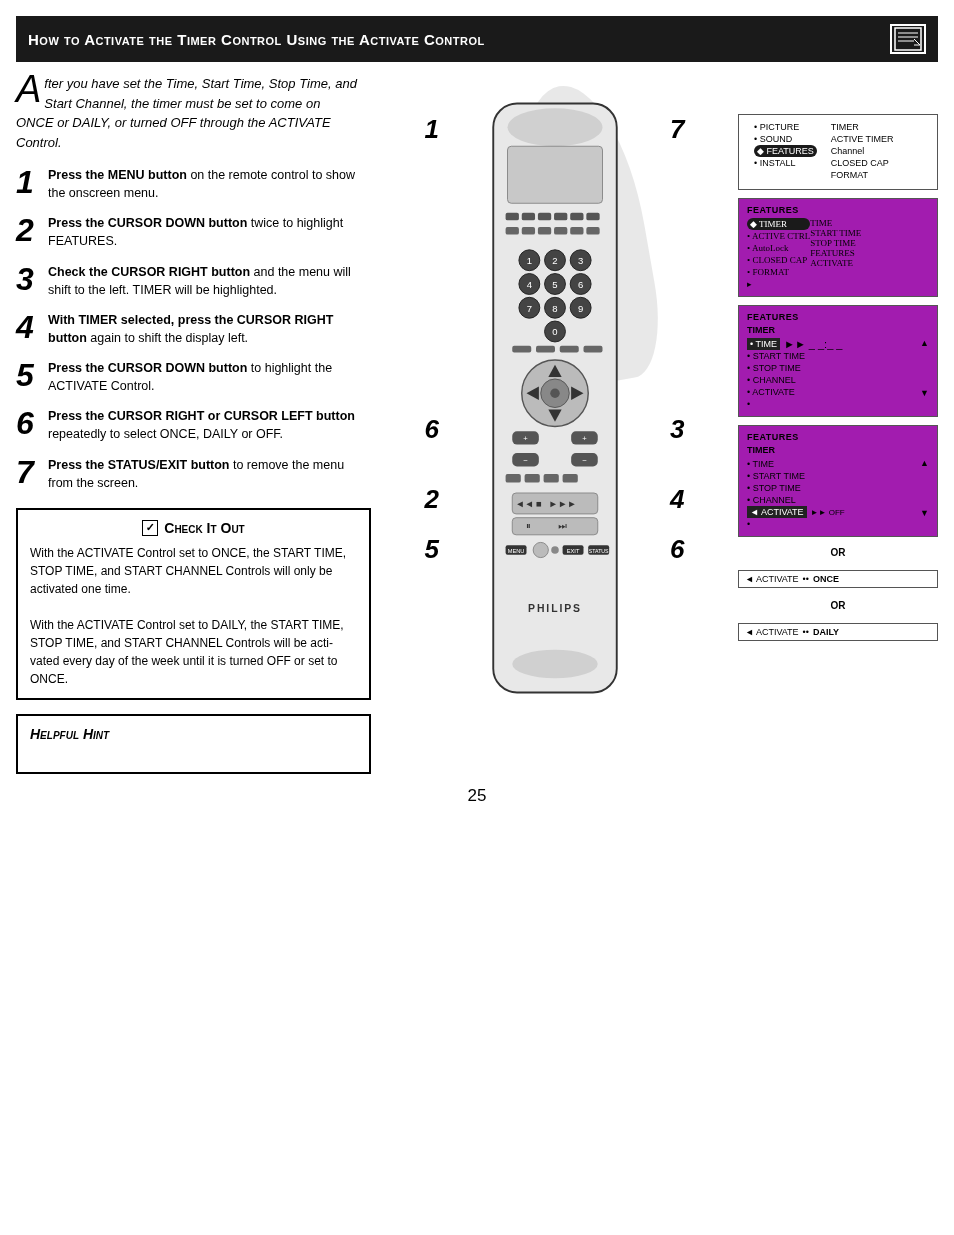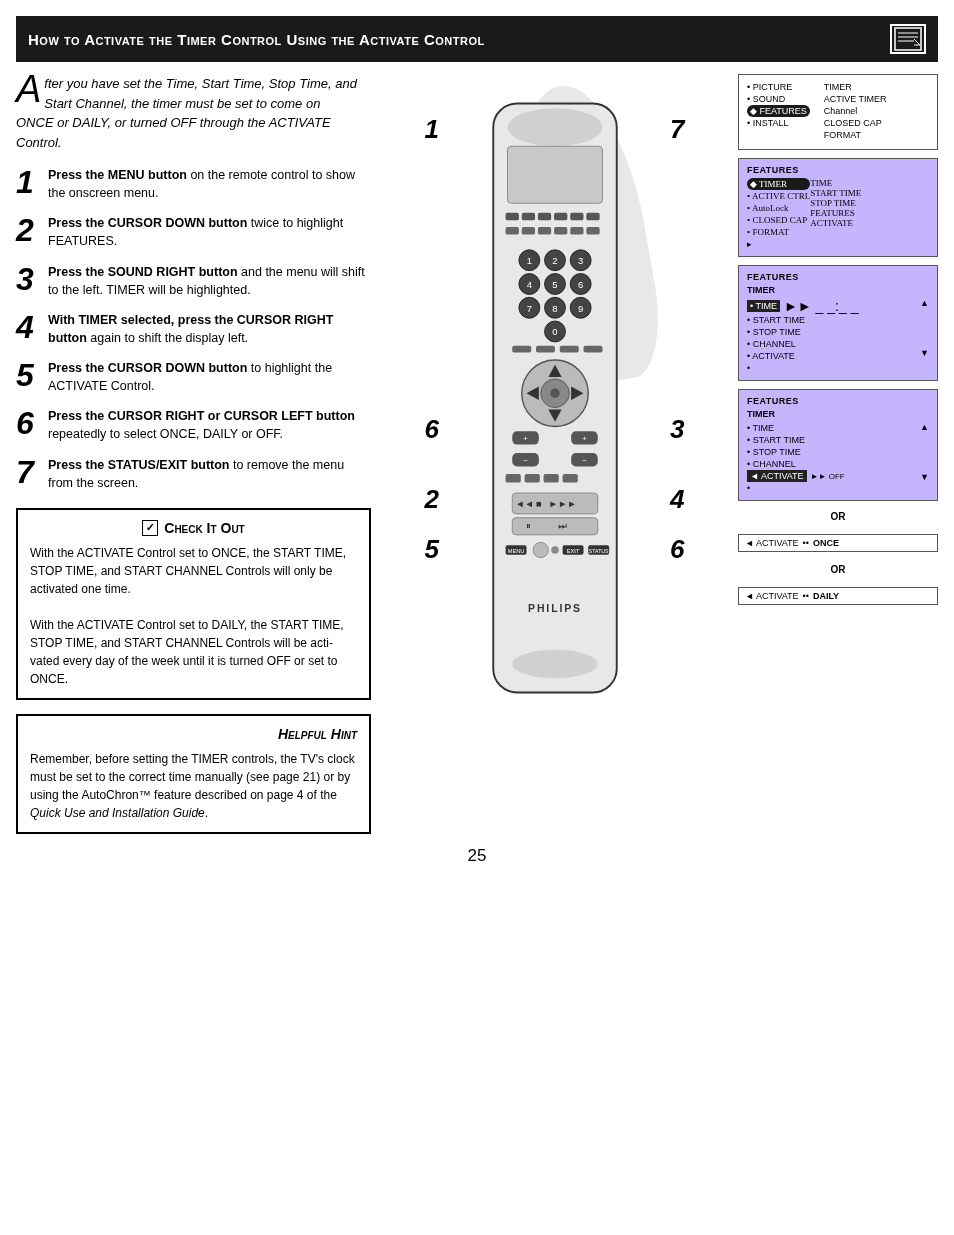--- a/index.html
+++ b/index.html
@@ -130,22 +130,22 @@
 
     
     .hint-box {
       border: 2px solid #000;
       padding: 10px 12px;
     }
     .hint-box-title {
       font-variant: small-caps;
       font-weight: bold;
       font-size: 14px;
-      text-align: right;
-      margin-bottom: 8px;
+      text-align: left;
+      margin-bottom: 20px;
       font-style: italic;
     }
     .hint-box-text {
       font-size: 12px;
       line-height: 1.5;
     }
     .hint-box-text em {
       font-style: italic;
     }
 
@@ -164,21 +164,21 @@
       flex-shrink: 0;
       display: flex;
       flex-direction: column;
       gap: 8px;
     }
 
     
     .menu-screen {
       border: 1.5px solid #555;
       padding: 6px 8px;
-      background: #c4b5fd;
+      background: #a21caf;
       font-size: 10px;
     }
     .menu-screen-title {
       font-size: 9px;
       font-weight: bold;
       letter-spacing: 0.5px;
       margin-bottom: 3px;
       text-transform: uppercase;
     }
     .menu-screen-subtitle {
@@ -193,23 +193,24 @@
     .menu-item.highlighted {
       background: #1a1a1a;
       color: #fff;
       padding: 1px 3px;
       border-radius: 6px;
     }
 
     
     .tv-menu-screen {
       border: 1.5px solid #555;
-      padding: 6px 8px;
+      padding: 6px 15px;
       background: #fff;
       font-size: 9px;
+      margin-top: 40px;
     }
     .tv-menu-row {
       display: flex;
       gap: 14px;
       margin-bottom: 2px;
     }
     .tv-menu-col { }
 
     
     .or-divider {
@@ -294,21 +295,21 @@
       <li class="step">
         <span class="step-number">2</span>
         <div class="step-text">
           <strong>Press the CURSOR DOWN button</strong> twice to highlight FEATURES.
         </div>
       </li>
 
       <li class="step">
         <span class="step-number">3</span>
         <div class="step-text">
-          <strong>Press the SOUND RIGHT button</strong> and the menu will shift to the left. TIMER will be highlighted.
+          <strong>Check the CURSOR RIGHT button</strong> and the menu will shift to the left. TIMER will be highlighted.
         </div>
       </li>
 
       <li class="step">
         <span class="step-number">4</span>
         <div class="step-text">
           <strong>With TIMER selected, press the CUR­SOR RIGHT button</strong> again to shift the display left.
         </div>
       </li>
 
@@ -342,23 +343,20 @@
       </div>
       <div class="check-box-text">
         With the ACTIVATE Control set to ONCE, the START TIME, STOP TIME, and START CHANNEL Controls will only be activated one time.<br><br>
         With the ACTIVATE Control set to DAILY, the START TIME, STOP TIME, and START CHANNEL Controls will be acti­vated every day of the week until it is turned OFF or set to ONCE.
       </div>
     </div>
 
     <div class="hint-box">
       <div class="hint-box-title">
         <em>Helpful Hint</em>
-      </div>
-      <div class="hint-box-text">
-        Remember, before setting the TIMER con­trols, the TV's clock must be set to the cor­rect time manually (see page 21) or by using the AutoChron™ feature described on page 4 of the <em>Quick Use and Installation Guide</em>.
       </div>
     </div>
 
   </div>
 
   <div class="center-col">
     <div class="remote-wrapper">
 
       <div style="position:absolute; top:20px; left:0px; font-size:26px; font-weight:bold; font-style:italic;">1</div>
       <div style="position:absolute; top:320px; left:0px; font-size:26px; font-weight:bold; font-style:italic;">6</div>
@@ -517,21 +515,21 @@
       </div>
     </div>
 
     <div class="menu-screen">
       <div class="menu-screen-title">FEATURES</div>
       <div class="menu-screen-subtitle">TIMER</div>
       <div style="display:flex; justify-content:space-between; align-items:flex-start;">
         <div>
           <div style="font-size:9px; display:flex; align-items:center; gap:4px;">
             <span style="background:#222; color:#fff; padding:1px 3px;">• TIME</span>
-            <span style="font-size:14px;">►► _ _:_ _</span>
+            <span style="font-size:11px;">►► _ _:_ _</span>
           </div>
           <div class="menu-item">• START TIME</div>
           <div class="menu-item">• STOP TIME</div>
           <div class="menu-item">• CHANNEL</div>
           <div class="menu-item">• ACTIVATE</div>
           <div class="menu-item">•</div>
         </div>
         <div style="font-size:9px; display:flex; flex-direction:column; align-items:center;">
           <span>▲</span>
           <span style="margin-top:40px;">▼</span>

